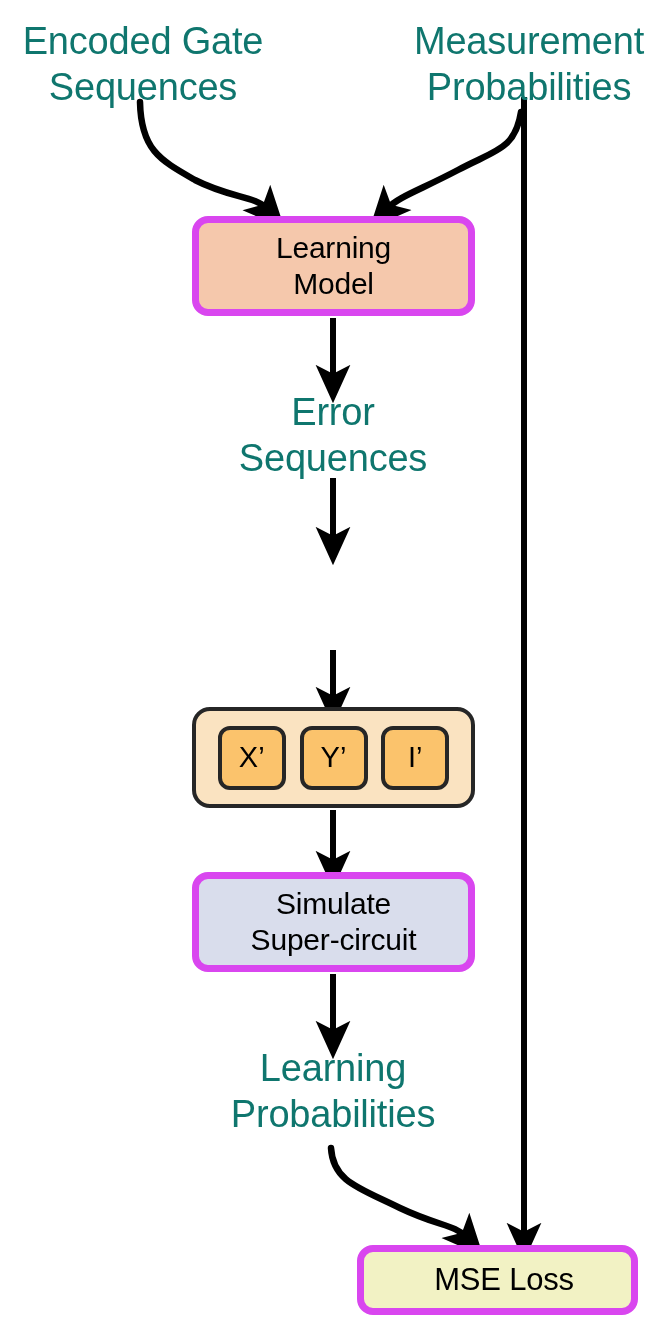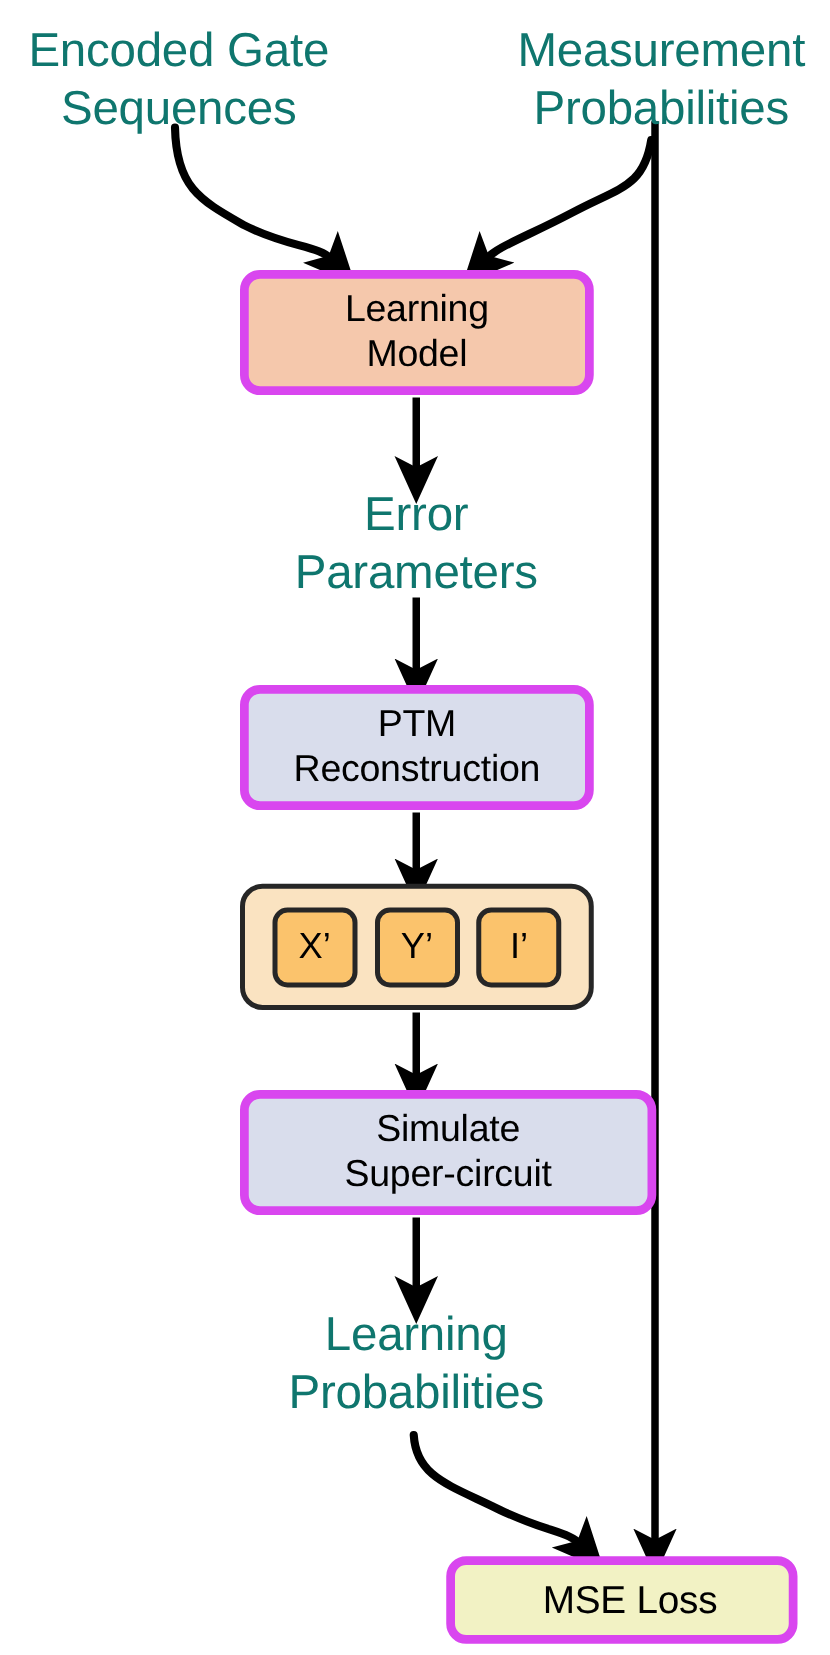--- a/index.html
+++ b/index.html
@@ -66,21 +66,21 @@
   .node-ptm {
     left: 192px;
     top: 548px;
     width: 283px;
     height: 100px;
     background: #D9DDEC;
   }
   .node-simulate {
     left: 192px;
     top: 872px;
-    width: 333px;
+    width: 283px;
     height: 100px;
     background: #D9DDEC;
   }
   .node-mse {
     left: 357px;
     top: 1245px;
     width: 281px;
     height: 70px;
     background: #F2F2C4;
     font-size: 31px;
@@ -152,24 +152,22 @@
   <div class="flow-label" style="left:14px; top:18px; width:258px;">Encoded Gate
 Sequences</div>
 
   <div class="flow-label" style="left:400px; top:18px; width:258px;">Measurement
 Probabilities</div>
 
   <div class="node node-learning">Learning
 Model</div>
 
   <div class="flow-label" style="left:203px; top:389px; width:260px;">Error
-Parameters</div>
+Sequences</div>
 
-  <div class="node node-ptm">PTM
-Reconstruction</div>
 
   <div class="gate-group">
     <div class="gate">X’</div>
     <div class="gate">Y’</div>
     <div class="gate">I’</div>
   </div>
 
   <div class="node node-simulate">Simulate
 Super-circuit</div>
 

